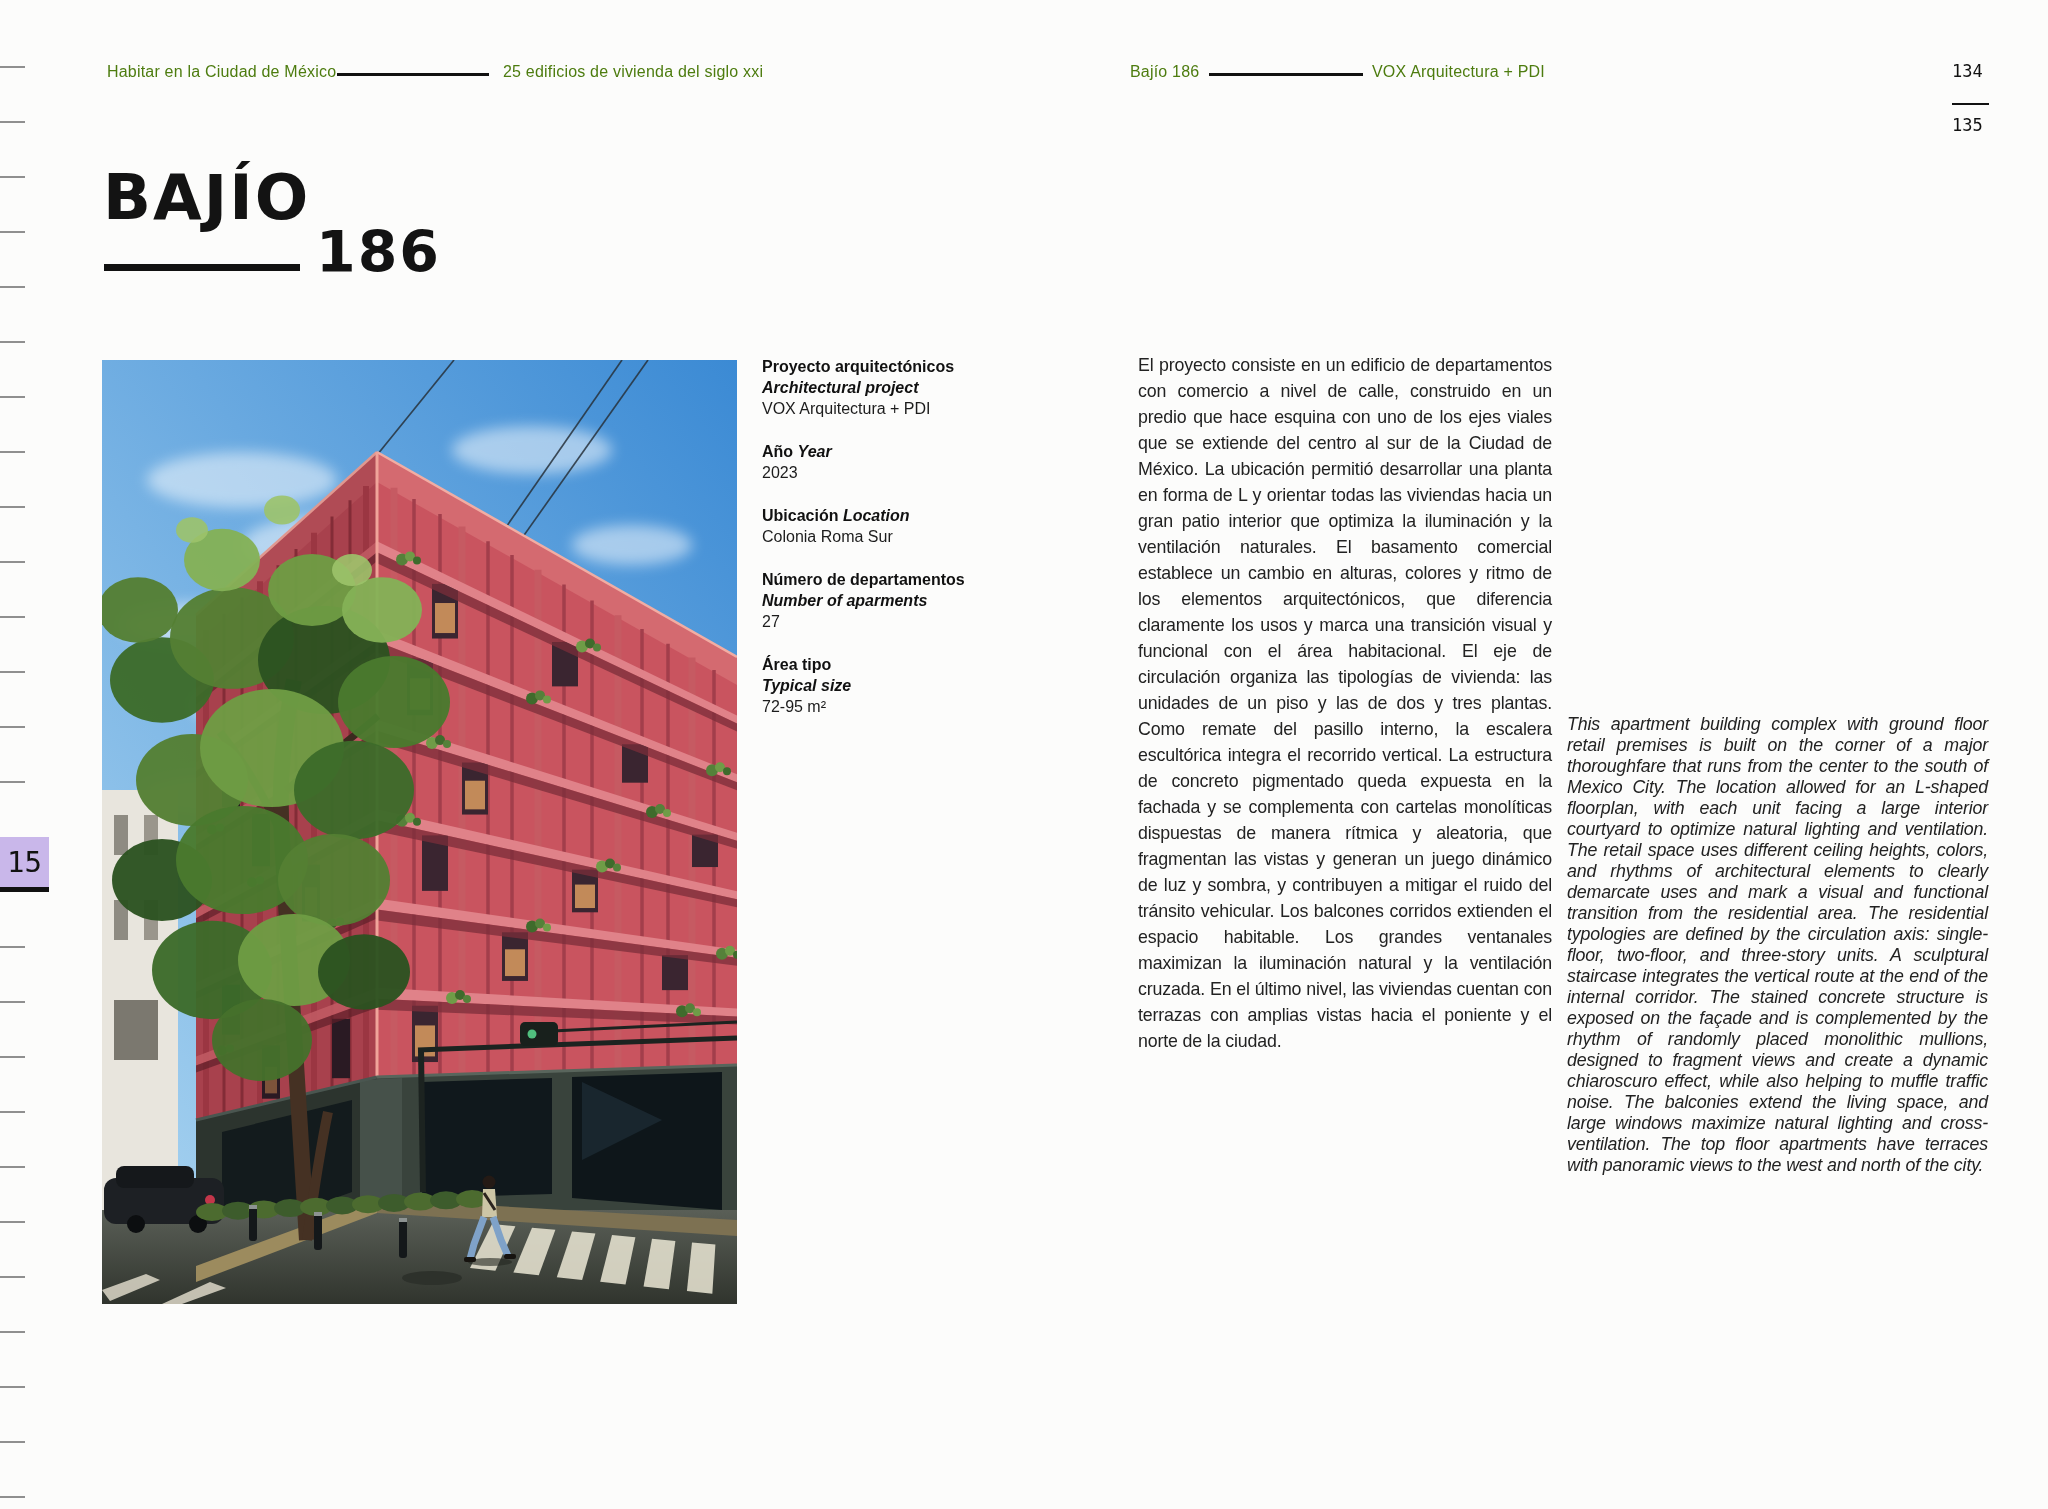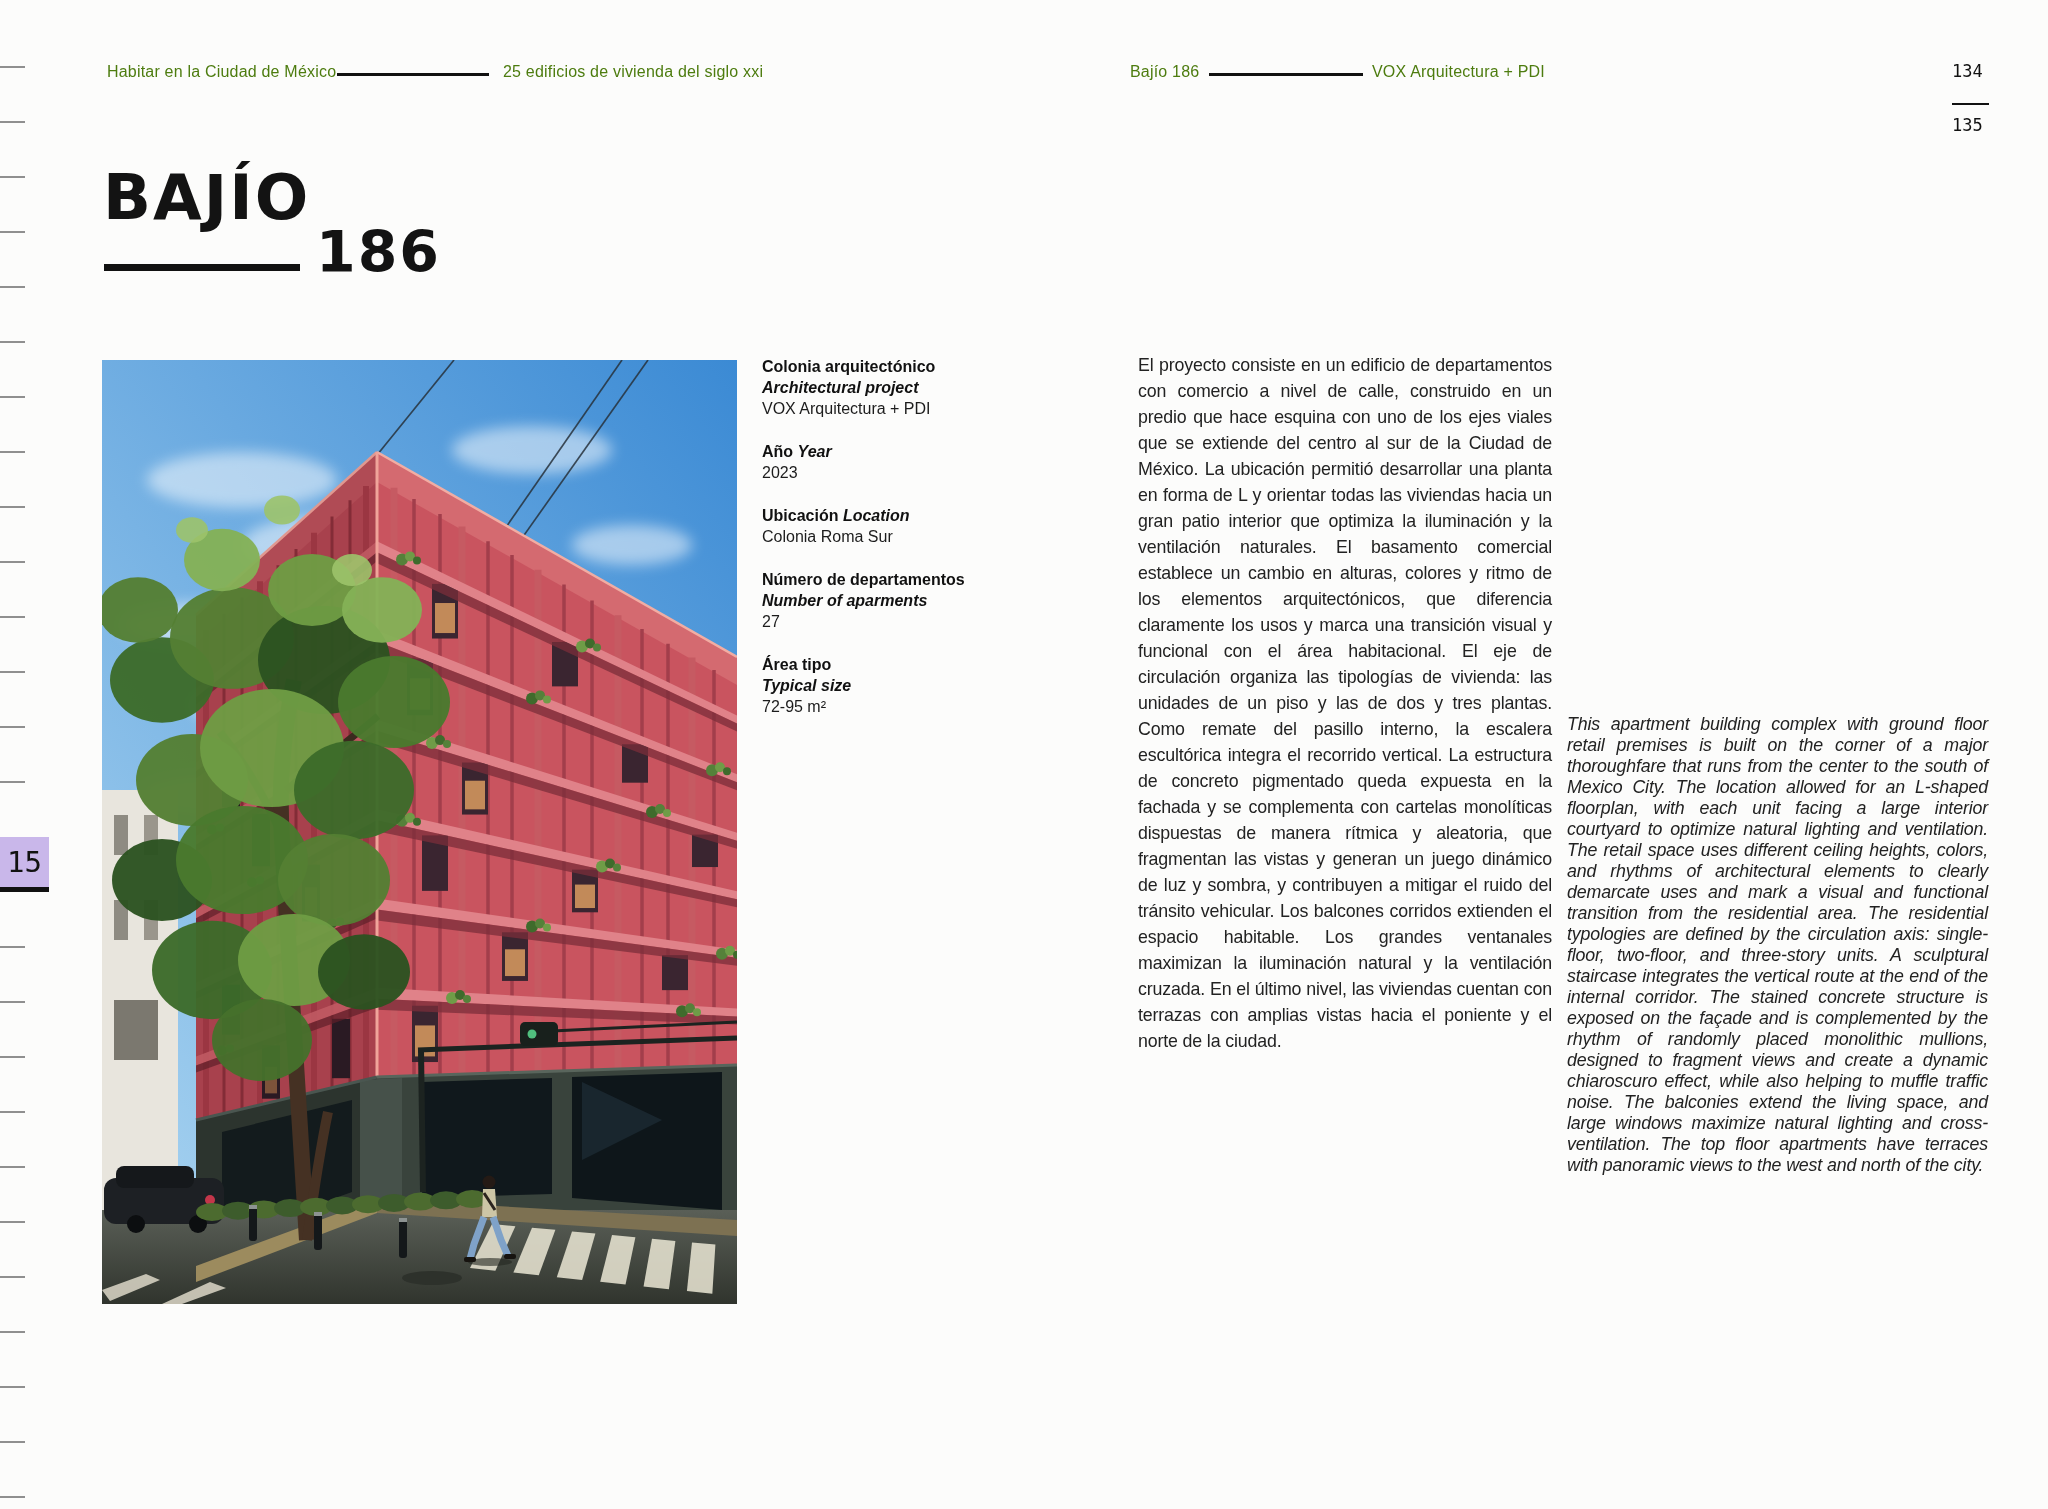--- a/index.html
+++ b/index.html
@@ -370,21 +370,21 @@
         <path d="M382,857 L372,884 L368,899" fill="none" stroke="#7fa2c8" stroke-width="7"></path>
         <path d="M391,857 L399,880 L406,896" fill="none" stroke="#7fa2c8" stroke-width="7"></path>
         <rect x="362" y="897" width="12" height="5" rx="2" fill="#16130f"></rect>
         <rect x="402" y="894" width="12" height="5" rx="2" fill="#16130f"></rect>
       </g>
     </svg>
   </figure>
 
   <aside class="meta">
     <div class="meta-group stacked">
-      <div class="meta-label"><span>Colonia arquitectónico</span>
+      <div class="meta-label"><span>Proyecto arquitectónicos</span>
         <span class="en">Architectural project</span></div>
       <div class="meta-value">VOX Arquitectura + PDI</div>
     </div>
     <div class="meta-group">
       <div class="meta-label"><span>Año</span>
         <span class="en">Year</span></div>
       <div class="meta-value">2023</div>
     </div>
     <div class="meta-group">
       <div class="meta-label"><span>Ubicación</span>

